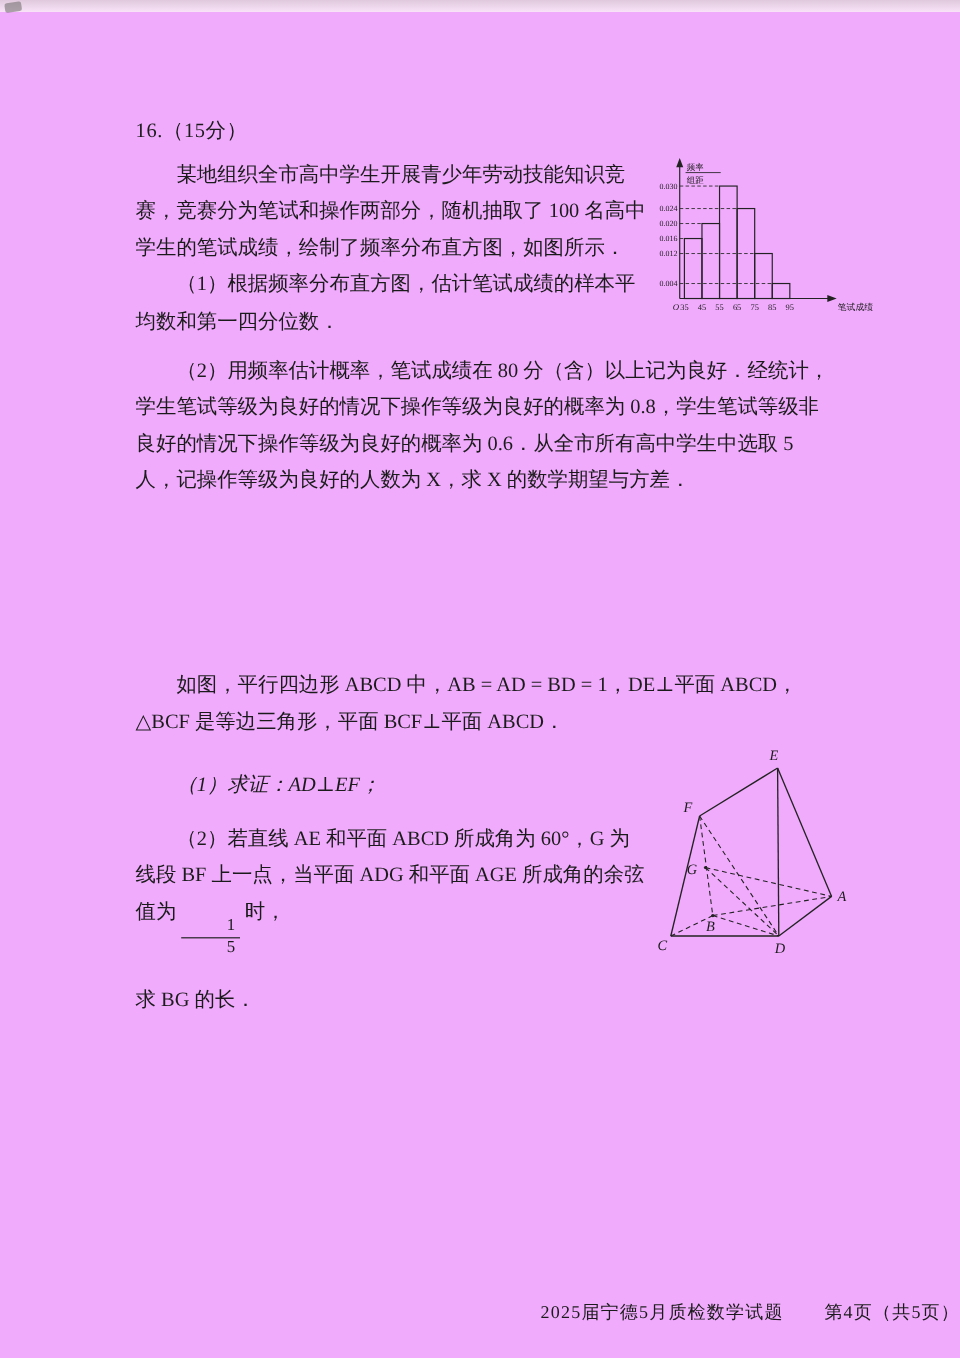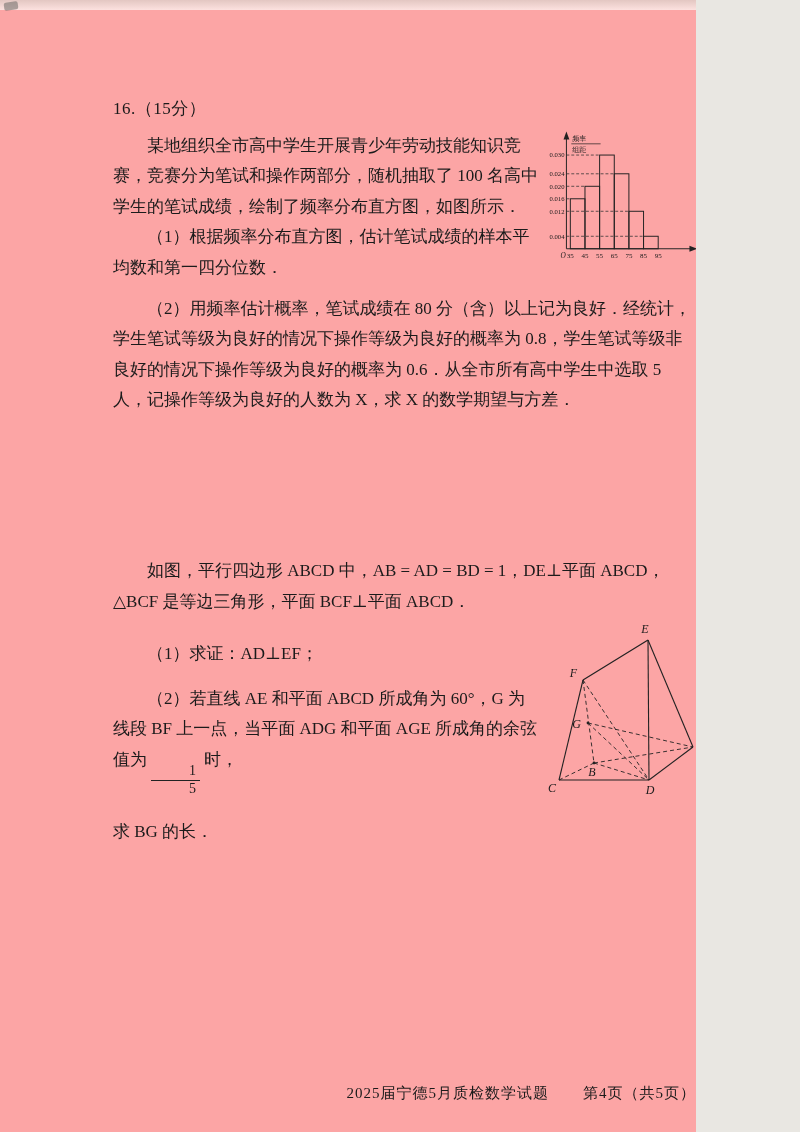--- a/index.html
+++ b/index.html
@@ -2,22 +2,22 @@
 <html><head>
 <meta charset="utf-8">
 <style>
   * { margin:0; padding:0; box-sizing:border-box; }
   html,body { width:800px; height:1132px; }
   body {
     font-family: "Liberation Serif", "DejaVu Serif", serif;
     background:#e9e7e2;
   }
   .page {
-    position:relative; width:696px; height:1132px;
-    background:#fca5a5; overflow:hidden; color:#1b1b1b;
+    position:relative; width:800px; height:1132px;
+    background:#f0abfc; overflow:hidden; color:#1b1b1b;
   }
   .scan-top {
     position:absolute; left:0; top:0; width:100%; height:10px;
     background:linear-gradient(#d8d5ce, #fcfbf8); opacity:.7;
   }
   .scan-corner {
     position:absolute; left:4px; top:2px; width:14px; height:8px;
     background:#6b6a66; border-radius:2px; opacity:.55; transform:rotate(-8deg);
   }
   section { position:absolute; left:113px; width:580px; font-size:17px; line-height:1.8; }
@@ -25,21 +25,21 @@
   .q17 { top:552px; }
   .q-number { font-size:17px; margin-bottom:6px; letter-spacing:.5px; }
   p.indent { text-indent:2em; }
   .narrow { width:428px; }
   .q16-item2 { margin-top:10px; text-indent:2em; }
   .hist-fig {
     position:absolute; left:430px; top:34px; width:205px; height:140px;
   }
   .hist-fig svg { width:205px; height:140px; display:block; }
   .q17 .intro { margin-top:4px; }
-  .q17 .item1 { margin-top:22px; text-indent:2em; }
+  .q17 .item1 { margin-top:22px; text-indent:2em;font-style:italic; }
   .q17 .item2 { margin-top:14px; width:425px; text-indent:2em; }
   .q17 .item2-last { margin-top:20px; width:300px; }
   .solid-fig { position:absolute; left:428px; top:66px; width:190px; height:195px; }
   .solid-fig svg { width:190px; height:195px; display:block; }
   .solid-fig text {
     font-family:"Liberation Serif", serif; font-style:italic; font-size:12px; fill:#1b1b1b;
   }
   .frac {
     display:inline-flex; flex-direction:column; align-items:center;
     vertical-align:-0.75em; font-size:14px; line-height:1.15; margin:0 4px;

